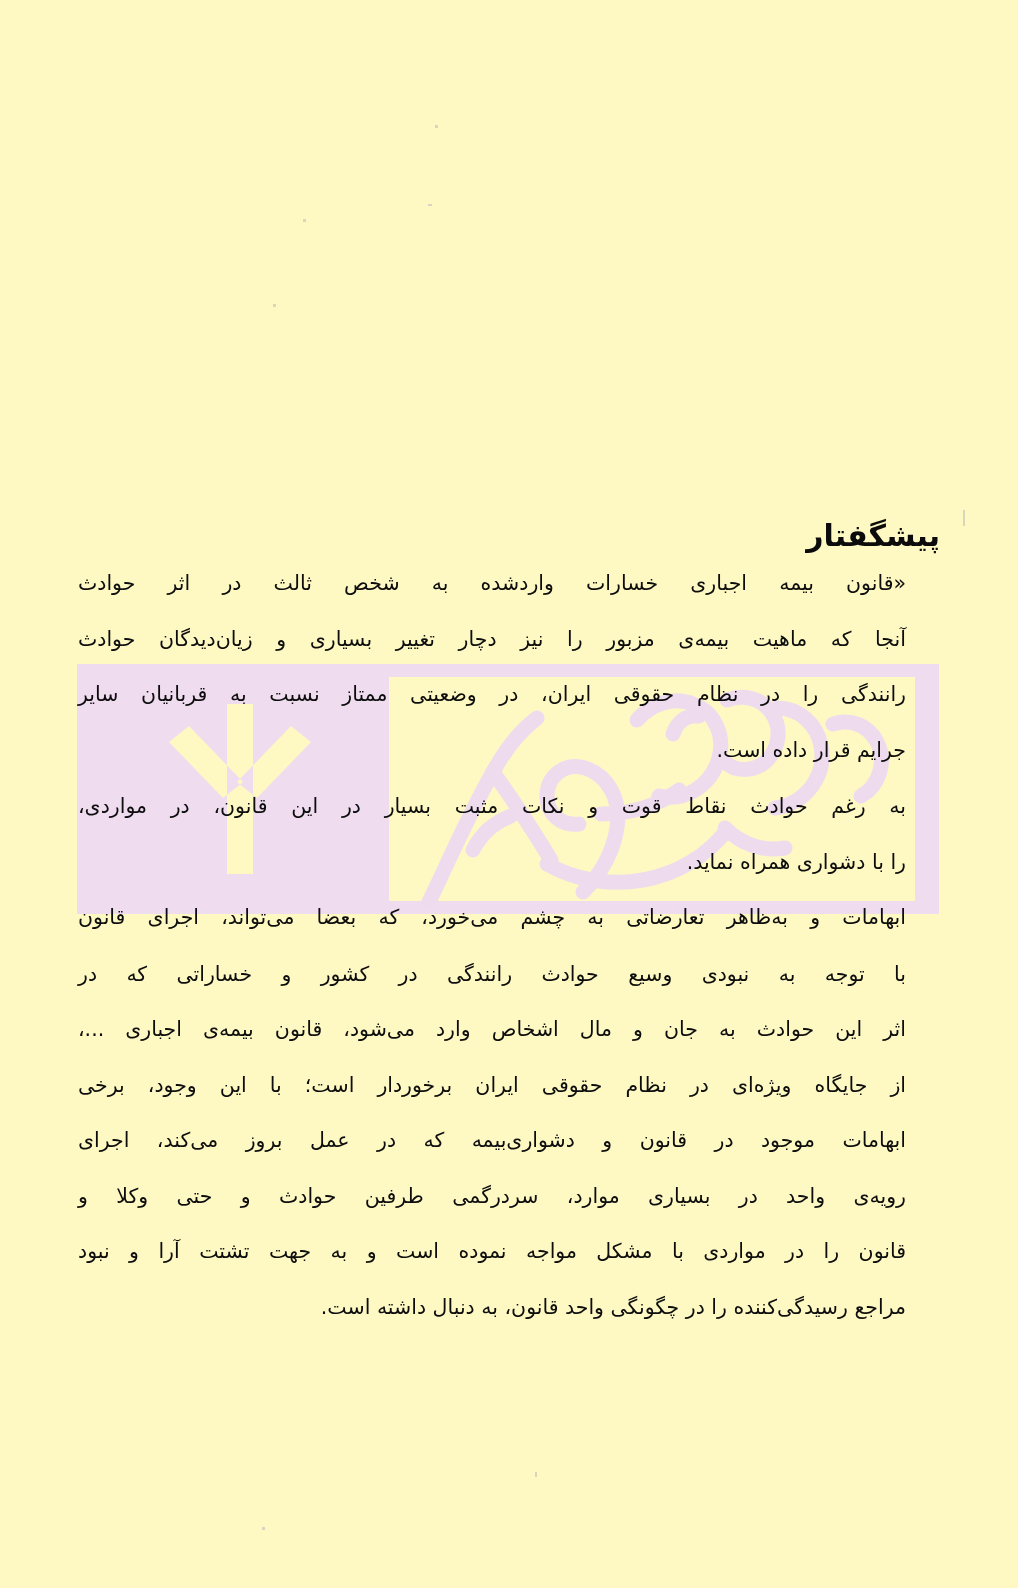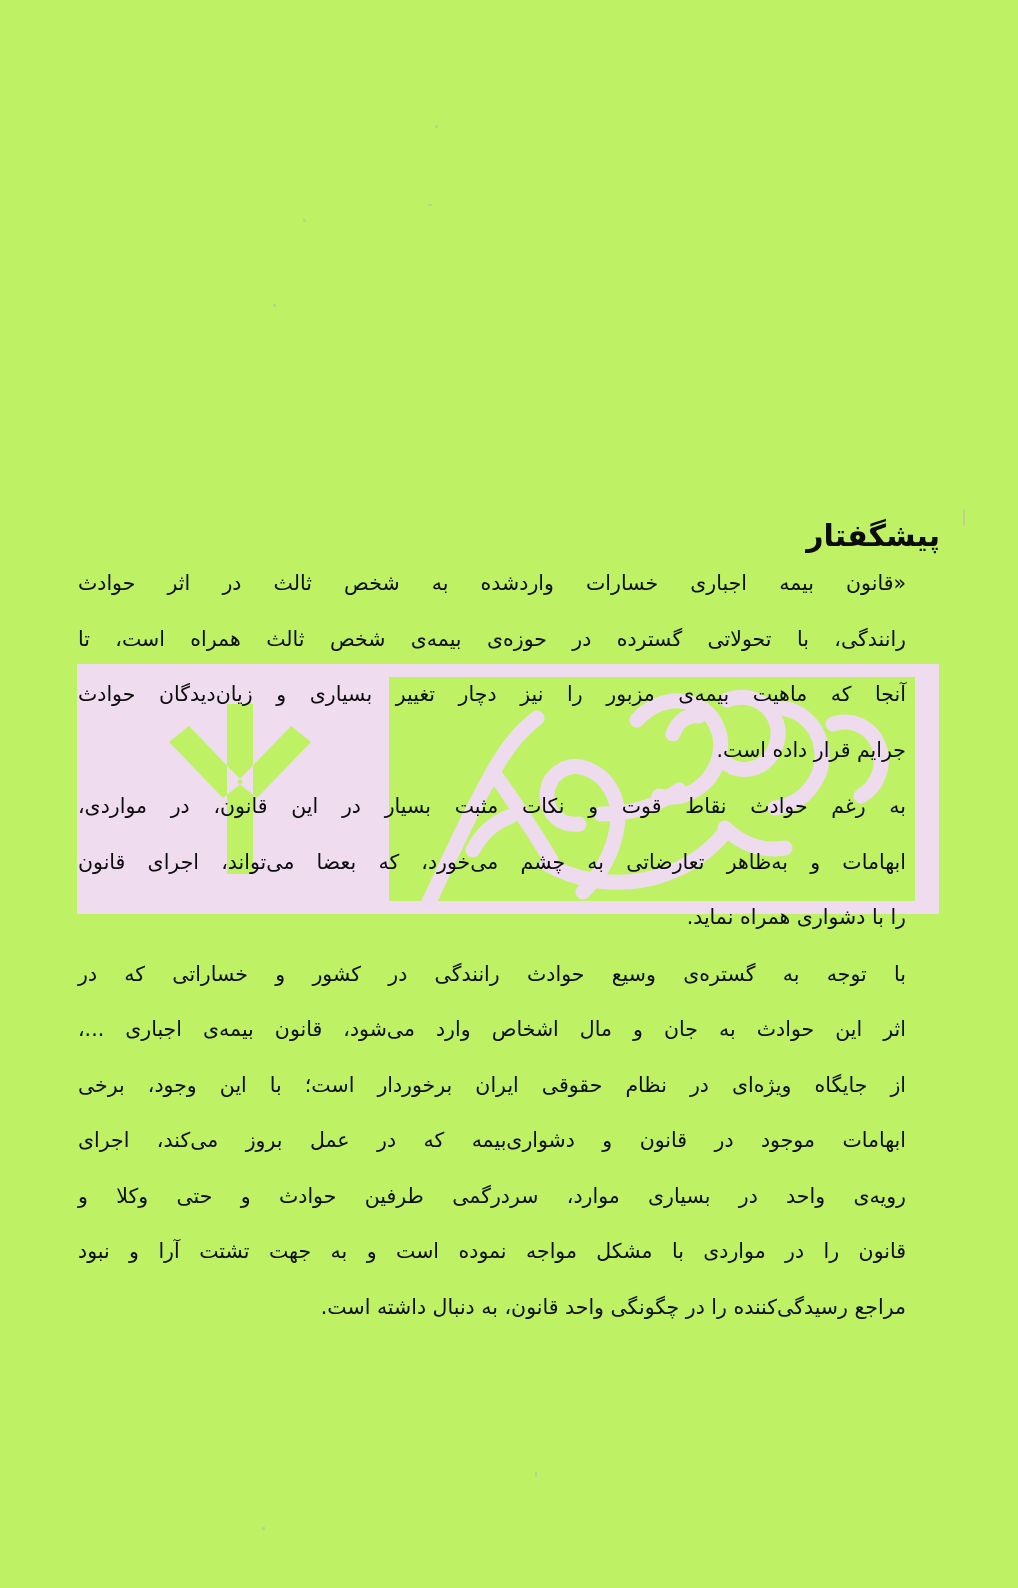--- a/index.html
+++ b/index.html
@@ -7,21 +7,21 @@
     margin: 0;
     padding: 0;
     background: #ffffff;
   }
 
   #page {
     position: relative;
     width: 1018px;
     height: 1588px;
     margin: 0 auto;
-    background: #bef264;
+    background: #fef9c3;
     overflow: hidden;
     font-family: "DejaVu Sans", "Liberation Sans", sans-serif;
   }
 
   
   .speck {
     position: absolute;
     background: #b9b9b9;
     opacity: 0.55;
     pointer-events: none;
@@ -148,33 +148,33 @@
   </div>
 
   <div id="content">
 
     <h1 class="page-title">پیشگفتار</h1>
 
     <div class="body-block">
 
       <p class="para">
         <span class="ln indent">«قانون بیمه اجباری خسارات واردشده به شخص ثالث در اثر حوادث</span>
-        <span class="ln">رانندگی، با تحولاتی گسترده در حوزه‌ی بیمه‌ی شخص ثالث همراه است، تا</span>
         <span class="ln">آنجا که ماهیت بیمه‌ی مزبور را نیز دچار تغییر بسیاری و زیان‌دیدگان حوادث</span>
+        <span class="ln">رانندگی را در نظام حقوقی ایران، در وضعیتی ممتاز نسبت به قربانیان سایر</span>
         <span class="ln tail">جرایم قرار داده است.</span>
       </p>
 
       <p class="para">
         <span class="ln indent">به رغم حوادث نقاط قوت و نکات مثبت بسیار در این قانون، در مواردی،</span>
+        <span class="ln tail">را با دشواری همراه نماید.</span>
         <span class="ln">ابهامات و به‌ظاهر تعارضاتی به چشم می‌خورد، که بعضا می‌تواند، اجرای قانون</span>
-        <span class="ln tail">را با دشواری همراه نماید.</span>
       </p>
 
       <p class="para">
-        <span class="ln indent">با توجه به گستره‌ی وسیع حوادث رانندگی در کشور و خساراتی که در</span>
+        <span class="ln indent">با توجه به نبود‌ی وسیع حوادث رانندگی در کشور و خساراتی که در</span>
         <span class="ln">اثر این حوادث به جان و مال اشخاص وارد می‌شود، قانون بیمه‌ی اجباری ...،</span>
         <span class="ln">از جایگاه ویژه‌ای در نظام حقوقی ایران برخوردار است؛ با این وجود، برخی</span>
         <span class="ln">ابهامات موجود در قانون و دشواری‌بیمه که در عمل بروز می‌کند، اجرای</span>
         <span class="ln">رویه‌ی واحد در بسیاری موارد، سردرگمی طرفین حوادث و حتی وکلا و</span>
         <span class="ln">قانون را در مواردی با مشکل مواجه نموده است و به جهت تشتت آرا و نبود</span>
         <span class="ln tail">مراجع رسیدگی‌کننده را در چگونگی واحد قانون، به دنبال داشته است.</span>
       </p>
 
     </div>
   </div>

